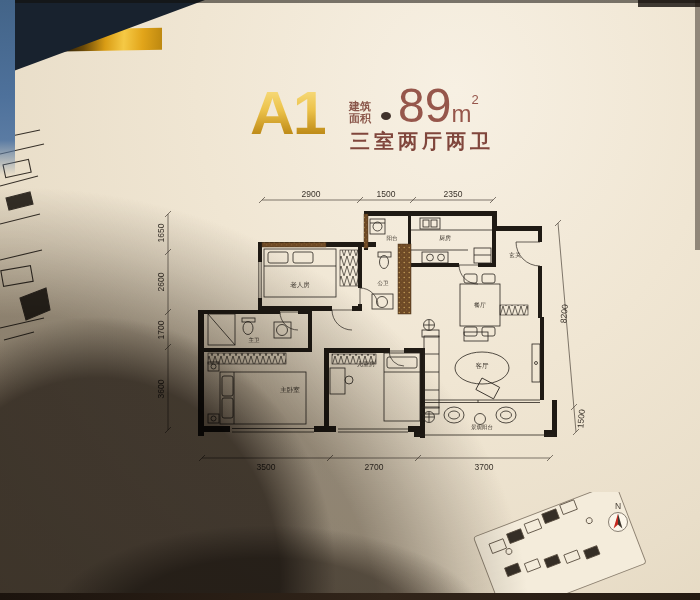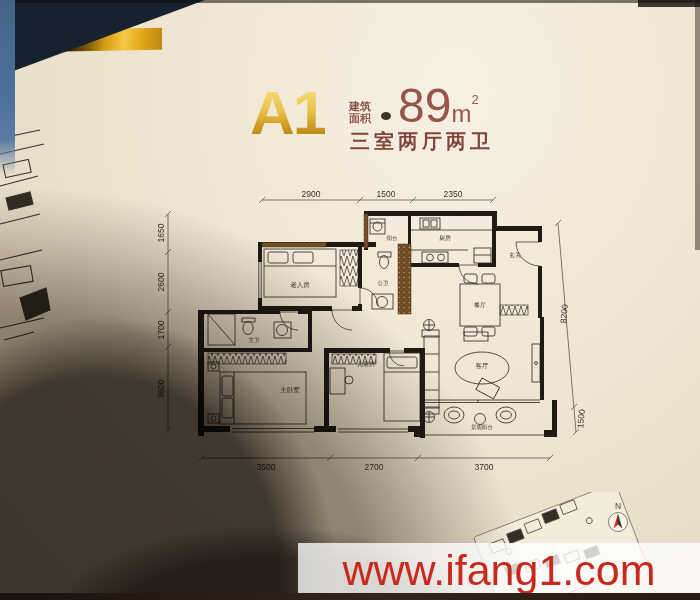--- a/index.html
+++ b/index.html
@@ -312,18 +312,15 @@
 
   <div class="abs sh" id="shadow-soft"></div>
   <div class="abs sh" id="shadow-hand"></div>
   <div class="abs sh" id="shadow-arm"></div>
   <div class="abs" id="phone-shadow"></div>
   <div class="abs" id="top-edge"></div>
   <div class="abs" id="corner-tr"></div>
   <div class="abs" id="right-edge"></div>
   <div class="abs" id="blue-strip"></div>
 
-  <div class="abs" id="watermark-band">
-    <span id="watermark-text">www.ifang1.com</span>
-  </div>
 
   <div class="abs" id="bottom-edge"></div>
 </div>
 
 </body></html>

